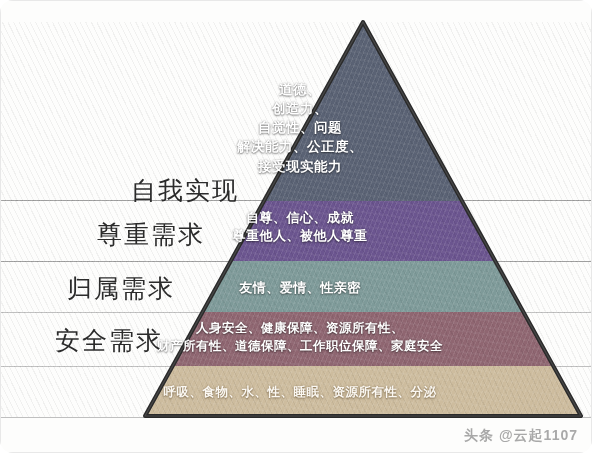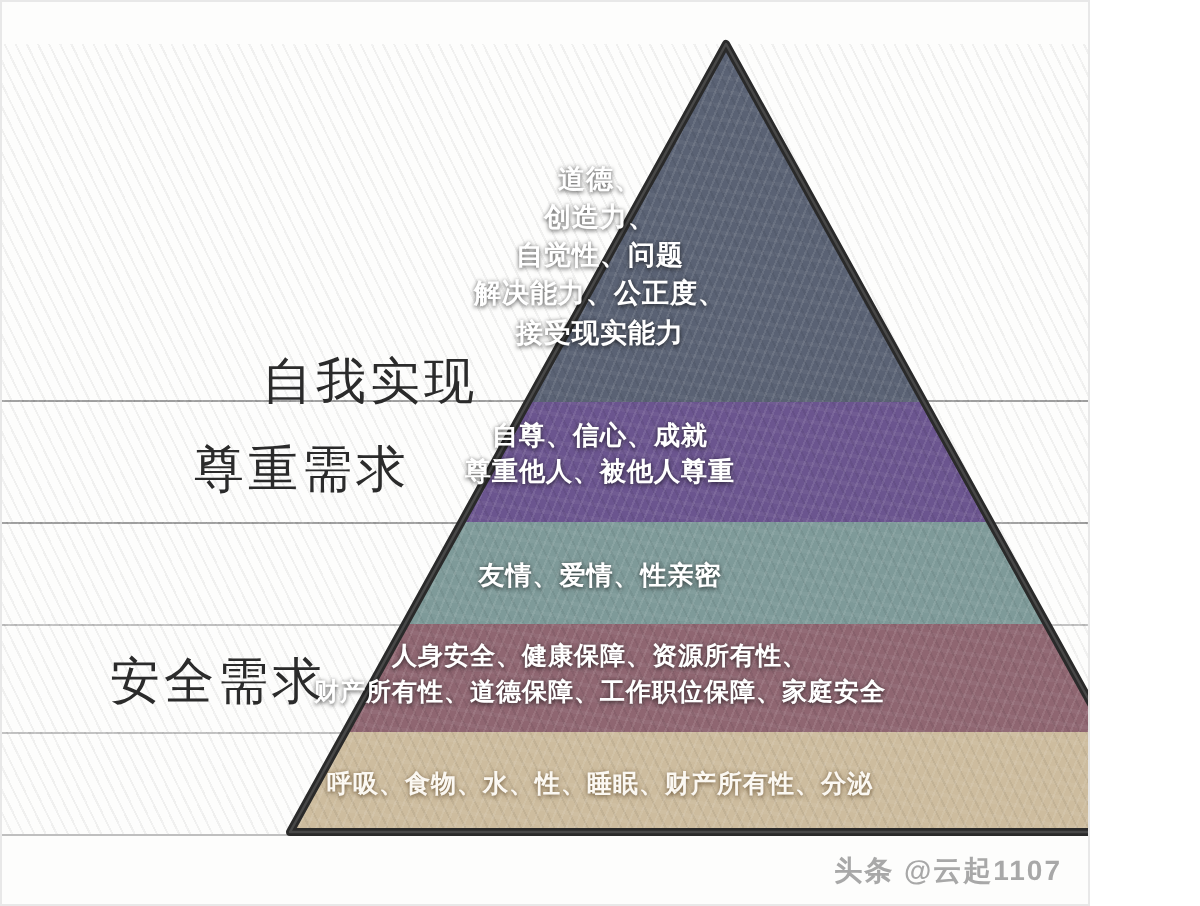--- a/index.html
+++ b/index.html
@@ -7,24 +7,25 @@
     margin: 0;
     padding: 0;
     background: #ffffff;
   }
   body {
     font-family: "Liberation Sans", "DejaVu Sans", sans-serif;
   }
 
   #canvas {
     position: relative;
-    width: 545px;
+    width: 592px;
     height: 453px;
     background: #fdfdfc;
     overflow: hidden;
+    border-radius: 13px;
   }
 
   
   .divider {
     position: absolute;
     left: 0;
     width: 600px;
     height: 1px;
     background: #8d8d8d;
     opacity: 0.85;
@@ -169,22 +170,23 @@
   <div class="tier-text t-apex" style="top:80px;">道德、
 创造力、
 自觉性、问题
 解决能力、公正度、
 接受现实能力</div>
   <div class="tier-text t-esteem" style="top:209px;">自尊、信心、成就
 尊重他人、被他人尊重</div>
   <div class="tier-text t-belong" style="top:279px;">友情、爱情、性亲密</div>
   <div class="tier-text t-safety" style="top:320px;">人身安全、健康保障、资源所有性、
 财产所有性、道德保障、工作职位保障、家庭安全</div>
-  <div class="tier-text t-physio" style="top:384px;">呼吸、食物、水、性、睡眠、财产所有性、分泌</div>
+  <div class="tier-text t-physio" style="top:384px;">呼吸、食物、水、性、睡眠、资源所有性、分泌</div>
 
   <div class="side-label" style="left:131px; top:174px;">自我实现</div>
   <div class="side-label" style="left:97px;  top:218px;">尊重需求</div>
+  <div class="side-label" style="left:67px;  top:272px;">归属需求</div>
   <div class="side-label" style="left:38px;  top:324px;margin-left:17px;">安全需求</div>
 
   <div id="watermark">头条 @云起1107</div>
 
   <div id="frame"></div>
 </div>
 
 </body></html>

